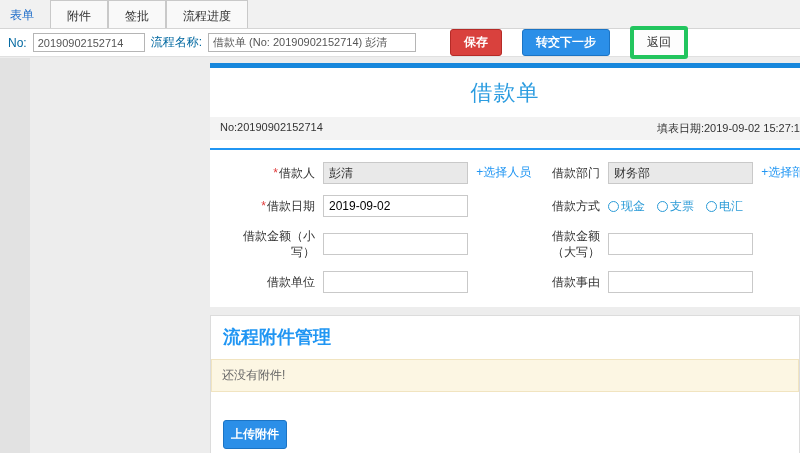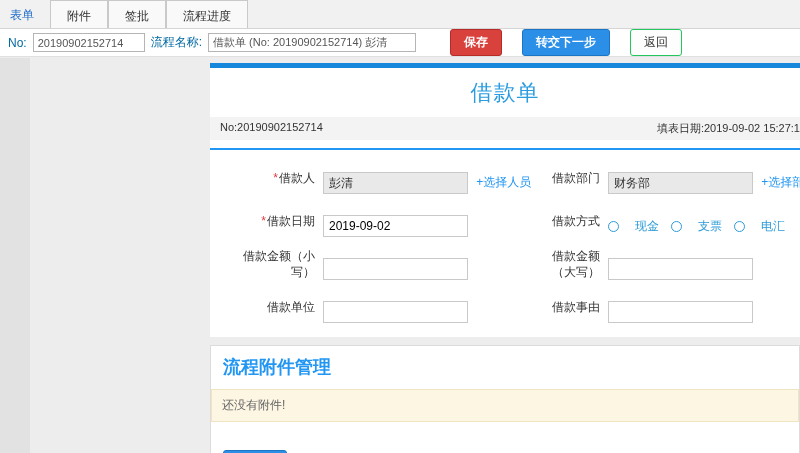--- a/index.html
+++ b/index.html
@@ -39,21 +39,21 @@
   }
   .no-in { width: 112px; }
   .name-in { width: 208px; }
   .btn {
     font-size: 12px; border-radius: 3px; padding: 4px 13px;
     cursor: pointer; font-weight: bold;
     font-family: "Liberation Sans", "DejaVu Sans", sans-serif;
   }
   .btn-save { background: #d9413d; border: 1px solid #b52b27; color: #fff; margin-left: 28px; }
   .btn-next { background: #2b8fe8; border: 1px solid #1c74c4; color: #fff; margin-left: 14px; }
-  .btn-back { background: #fdfdfd; border: 1px solid #22c55e; color: #333; margin-left: 14px; font-weight: normal; }
+  .btn-back { background: #fdfdfd; border: 4px solid #22c55e; color: #333; margin-left: 14px; font-weight: normal; }
   
   .left-strip {
     position: absolute; left: 0; top: 58px; bottom: 0; width: 30px;
     background: #e2e2e2;
   }
   
   .content { padding: 6px 0 0 210px; }
   .card { background: #fff; }
   
   .blue-bar { height: 5px; background: #1787dc; }
@@ -69,30 +69,30 @@
   .blue-divider { margin-top: 8px; border-top: 2px solid #2196f3; }
   .fgrid {
     display: grid;
     grid-template-columns: 95px 215px 70px auto;
     row-gap: 11px;
     padding: 12px 8px 14px 18px;
     align-items: center;
   }
   .flabel { text-align: right; padding-right: 8px; color: #333; line-height: 1.35; font-size: 12px; }
   .req { color: #e03c3c; margin-right: 1px; }
-  .fcell { white-space: nowrap; margin-top: 10px; }
+  .fcell { white-space: nowrap; }
   .fin {
     width: 145px; height: 22px; border: 1px solid #c9c9c9;
     font-size: 12px; padding: 1px 5px; vertical-align: middle;
     font-family: "Liberation Sans", "DejaVu Sans", sans-serif;
   }
   .fin.readonly { background: #e9e9e9; color: #333; }
   .flink { color: #2196f3; font-size: 12px; margin-left: 5px; text-decoration: none; cursor: pointer; }
   .radio-cell { display: flex; gap: 12px; align-items: center; }
-  .ropt { display: inline-flex; align-items: center; gap: 16px; color: #2b9bd7; cursor: pointer; font-size: 12px; }
+  .ropt { display: inline-flex; align-items: center; gap: 2px; color: #2b9bd7; cursor: pointer; font-size: 12px; }
   .radio {
     width: 11px; height: 11px; border: 1px solid #2b9bd7; border-radius: 50%;
     display: inline-block; background: #fff;
   }
   
   .attach-card { margin-top: 8px; border: 1px solid #dcdcdc; }
   .card-header { padding: 9px 12px; font-size: 18px; font-weight: bold; }
   .card-header.blue { color: #2196f3; }
   .notice {
     margin: 1px 0 9px; background: #fcf6e3; border: 1px solid #f1e4c0;

